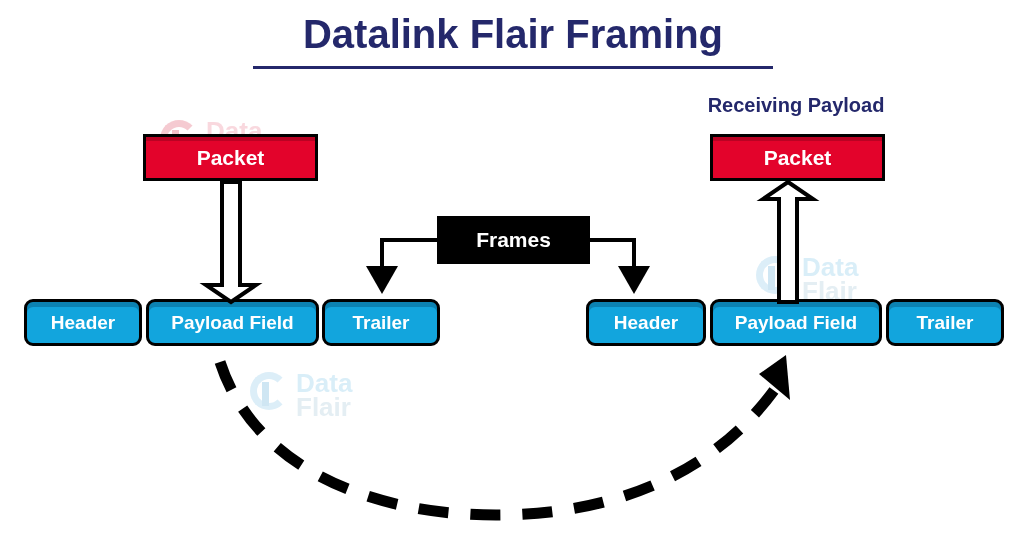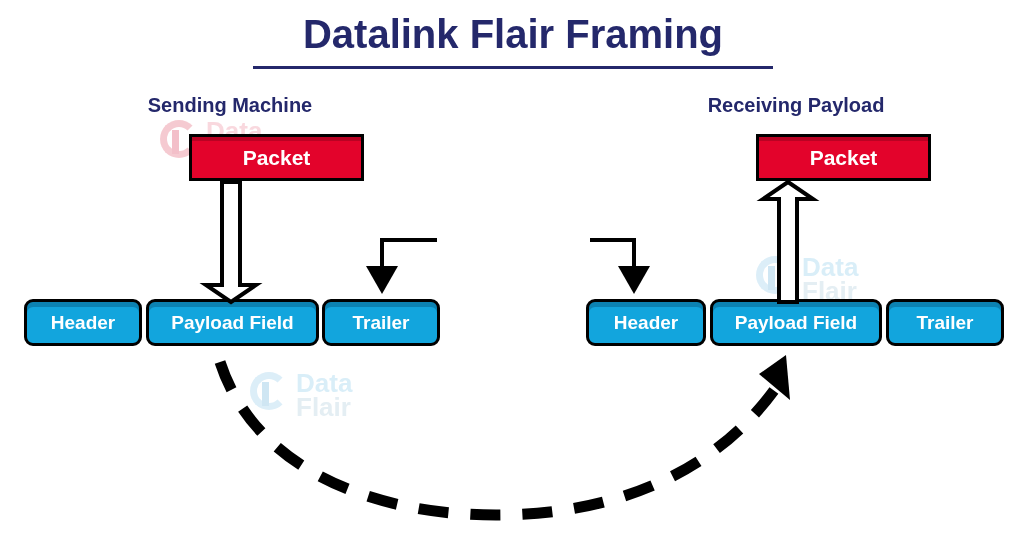--- a/index.html
+++ b/index.html
@@ -60,21 +60,20 @@
     background: #e3032b;
     border: 3px solid #000000;
     box-sizing: border-box;
     color: #ffffff;
     font-size: 21px;
     font-weight: bold;
     display: flex;
     align-items: center;
     justify-content: center;
     box-shadow: inset 0 4px 0 0 rgba(0,0,0,0.18);
-    margin-left: 46px;
   }
   #packet-left { left: 143px; top: 134px; }
   #packet-right { left: 710px; top: 134px; }
 
   
   #frames-box {
     position: absolute;
     left: 437px;
     top: 216px;
     width: 153px;
@@ -172,26 +171,26 @@
   <div id="title-underline"></div>
 
   <div class="watermark" id="wm-1">
     <div class="wm-mark"></div>
     <div class="wm-text" style="margin-left:46px;">
       <div>Data</div>
       <div class="wm-sub">Flair</div>
     </div>
   </div>
 
-  <div class="machine-label" id="label-sending">Sending Machine</div>
   <div class="machine-label" id="label-receiving">Receiving Payload</div>
 
   <div class="packet-box" id="packet-left">Packet</div>
   <div class="packet-box" id="packet-right">Packet</div>
 
+  <div id="frames-box">Frames</div>
 
   <div class="watermark" id="wm-3">
     <div class="wm-mark"></div>
     <div class="wm-text" style="margin-left:46px;">
       <div>Data</div>
       <div class="wm-sub">Flair</div>
     </div>
   </div>
 
   <div class="watermark" id="wm-2">

